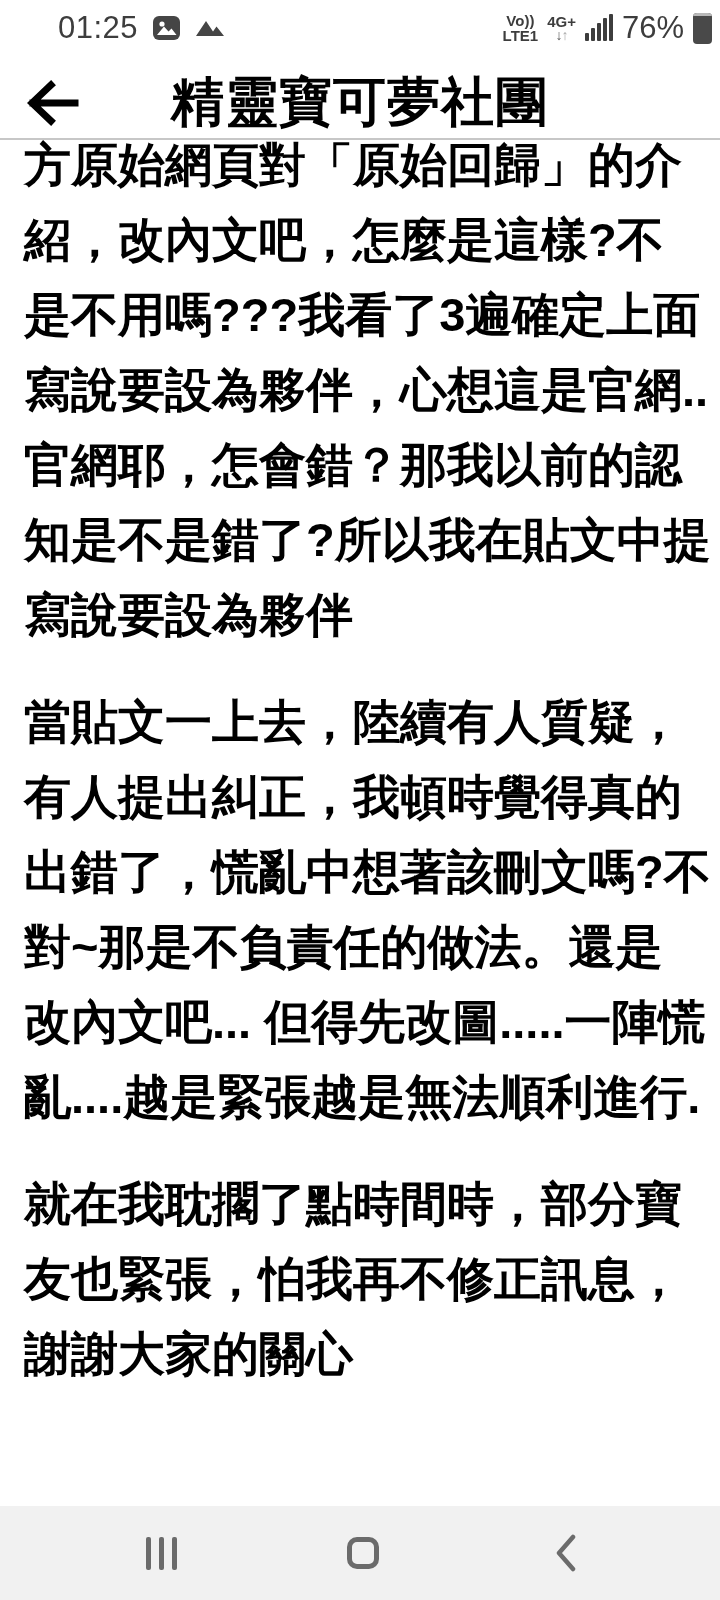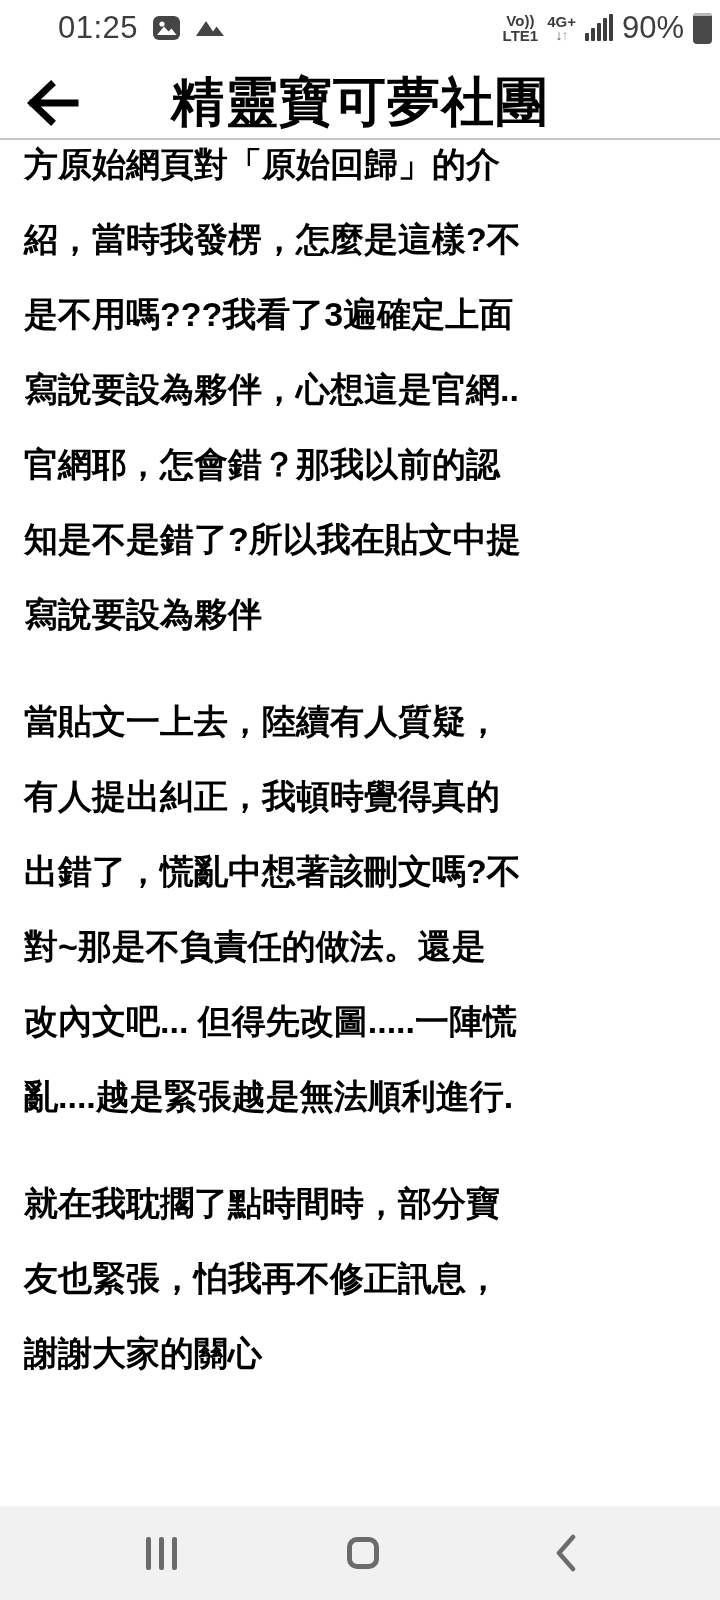--- a/index.html
+++ b/index.html
@@ -55,21 +55,21 @@
 
   
   .content {
     position: absolute; top: 140px; left: 0; right: 0; bottom: 94px;
     overflow: hidden;
     padding: 0 24px;
   }
   .paragraph { margin-bottom: 32px; }
   .paragraph:first-child { margin-top: -13px; }
   .line {
-    font-size: 34px; line-height: 75px; font-weight: 700;
+    font-size: 47px; line-height: 75px; font-weight: 700;
     color: #000000; white-space: nowrap; letter-spacing: 0px;
   }
 
   
   .nav-bar {
     position: absolute; left: 0; right: 0; bottom: 0; height: 94px;
     background: #f1f1f1;
     display: flex; align-items: center;
   }
   .nav-btn {
@@ -116,21 +116,21 @@
         <span class="arrow-down">↓</span><span class="arrow-up">↑</span>
       </span>
     </span>
     <span class="signal">
         <i style="height: 8px;"></i>
         <i style="height: 13px;"></i>
         <i style="height: 18px;"></i>
         <i style="height: 23px;"></i>
         <i style="height: 27px;"></i>
       </span>
-    <span class="battery-pct">90%</span>
+    <span class="battery-pct">76%</span>
     <span class="battery">
         <span class="lvl"></span>
       </span>
   </div>
 </div>
 
 <div class="app-header">
   <button class="back-button">
     <span style="display:flex;">
       <svg width="52" height="46" viewBox="0 0 52 46">
@@ -138,21 +138,21 @@
       </svg>
     </span>
   </button>
   <div class="page-title">精靈寶可夢社團</div>
 </div>
 <div class="header-divider"></div>
 
 <div class="content">
     <div class="paragraph">
       <div class="line">方原始網頁對「原始回歸」的介</div>
-      <div class="line">紹，當時我發楞，怎麼是這樣?不</div>
+      <div class="line">紹，改內文吧，怎麼是這樣?不</div>
       <div class="line">是不用嗎???我看了3遍確定上面</div>
       <div class="line">寫說要設為夥伴，心想這是官網..</div>
       <div class="line">官網耶，怎會錯？那我以前的認</div>
       <div class="line">知是不是錯了?所以我在貼文中提</div>
       <div class="line">寫說要設為夥伴</div>
     </div>
     <div class="paragraph">
       <div class="line">當貼文一上去，陸續有人質疑，</div>
       <div class="line">有人提出糾正，我頓時覺得真的</div>
       <div class="line">出錯了，慌亂中想著該刪文嗎?不</div>

